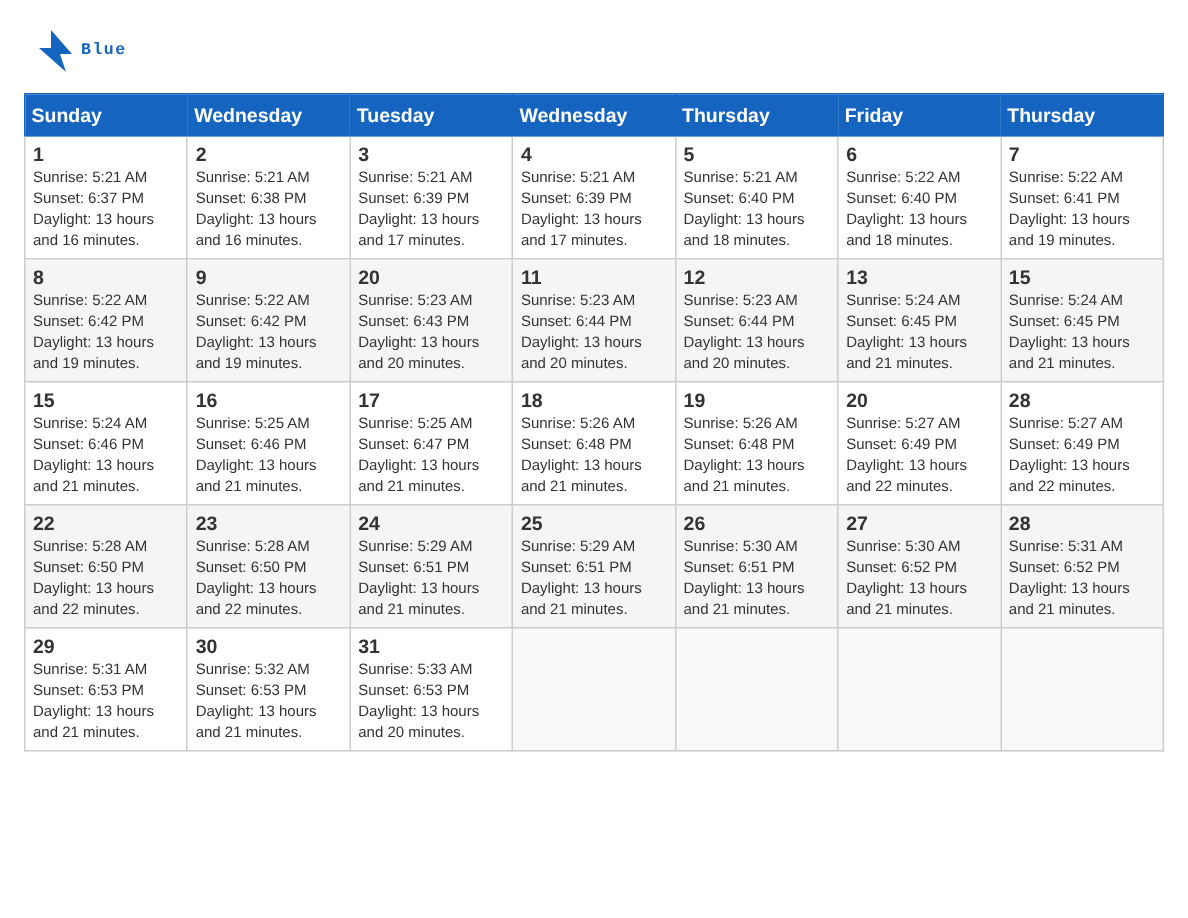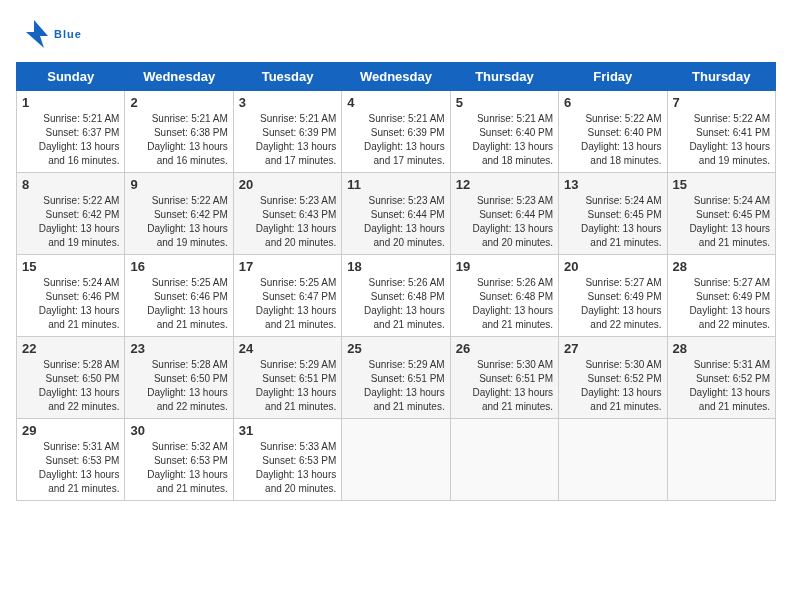--- a/index.html
+++ b/index.html
@@ -8,20 +8,21 @@
       background: #fff;
       width: 792px;
       min-height: 612px;
       padding: 16px;
     }
     .header {
       display: flex;
       justify-content: space-between;
       align-items: flex-start;
       margin-bottom: 10px;
+      font-family: Liberation Mono, monospace;
     }
     .logo {
       display: flex;
       flex-direction: column;
       align-items: flex-start;
     }
     .title-section {
       text-align: right;
     }
     .month-title {
@@ -37,21 +38,21 @@
     }
     .calendar {
       width: 100%;
       border-collapse: collapse;
       font-size: 11px;
     }
     .calendar thead th {
       background-color: #1565c0;
       color: #fff;
       padding: 6px 4px;
-      text-align: center;
+      text-align: left;
       font-size: 13px;
       font-weight: bold;
       border: 1px solid #1565c0;
     }
     .calendar tbody td {
       vertical-align: top;
       padding: 4px 5px;
       border: 1px solid #ccc;
       min-width: 100px;
       min-height: 70px;
@@ -64,21 +65,20 @@
       font-size: 13px;
       font-weight: bold;
       color: #333;
       display: block;
       margin-bottom: 2px;
     }
     .day-info {
       font-size: 10px;
       color: #333;
       line-height: 1.4;
-      text-align: right;
     }
     .empty-cell {
       background: #f9f9f9 !important;
     }
     .logo-wrapper {
       display: flex;
       align-items: center;
       gap: 2px;
     }
     .logo-icon {

